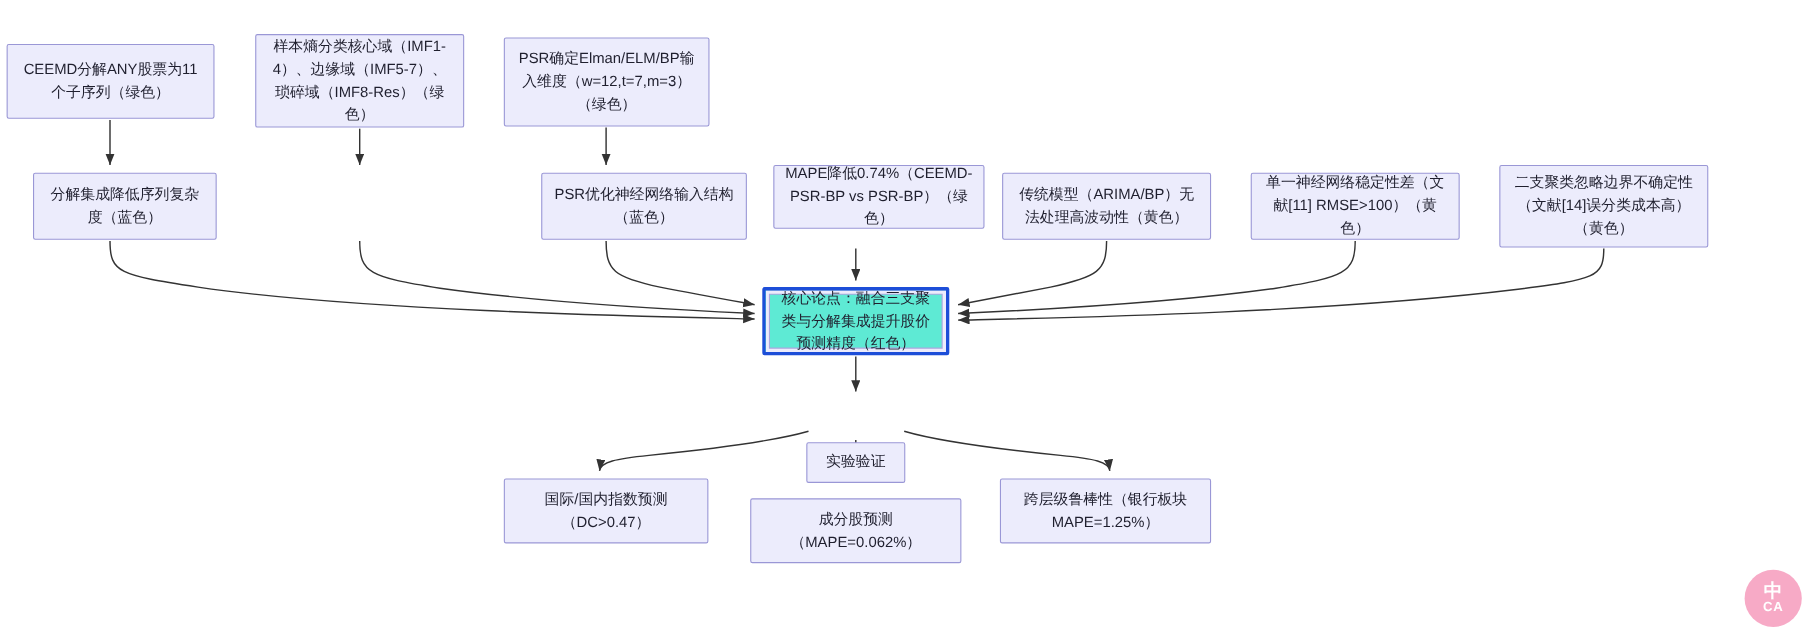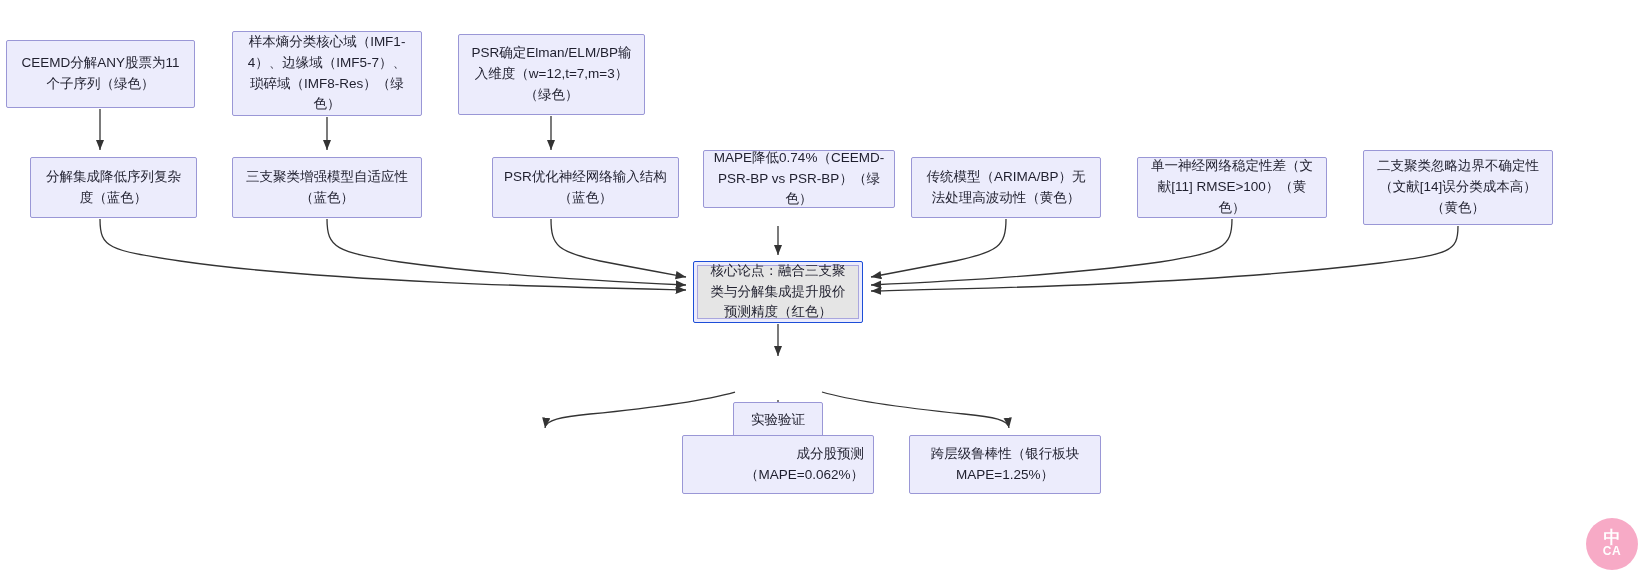--- a/index.html
+++ b/index.html
@@ -38,22 +38,22 @@
     color: #1f1f2e;
     font-size: 13.5px;
     line-height: 1.55;
     padding: 4px 9px;
   }
   .node .lbl {
     display: block;
     width: 100%;
   }
   .node.core {
-    border: 1px solid #1d4ed8;
-    background: #e5e5e5;
+    border: 3px solid #1d4ed8;
+    background: #5eead4;
     box-shadow: inset 0 0 0 3px #ececfc, inset 0 0 0 4px #a9a6de;
     padding: 5px 11px;
   }
   .watermark {
     position: absolute;
     width: 52px;
     height: 52px;
     border-radius: 50%;
     background: #f7a6c4;
     display: flex;
@@ -117,23 +117,20 @@
   </div>
 
   <div class="node" style="left:458px; top:34px; width:187px; height:81px;">
     <span class="lbl">PSR确定Elman/ELM/BP输入维度（w=12,t=7,m=3）（绿色）</span>
   </div>
 
   <div class="node" style="left:6px; top:157px; width:167px; height:61px;margin-left:24px;">
     <span class="lbl">分解集成降低序列复杂度（蓝色）</span>
   </div>
 
-  <div class="node" style="left:232px; top:157px; width:190px; height:61px;">
-    <span class="lbl">三支聚类增强模型自适应性（蓝色）</span>
-  </div>
 
   <div class="node" style="left:458px; top:157px; width:187px; height:61px;margin-left:34px;">
     <span class="lbl">PSR优化神经网络输入结构（蓝色）</span>
   </div>
 
   <div class="node" style="left:682px; top:150px; width:192px; height:58px;margin-left:21px;">
     <span class="lbl">MAPE降低0.74%（CEEMD-PSR-BP vs PSR-BP）（绿色）</span>
   </div>
 
   <div class="node" style="left:911px; top:157px; width:190px; height:61px;justify-content:flex-end;">
@@ -149,22 +146,25 @@
   </div>
 
   <div class="node core" style="left:693px; top:261px; width:170px; height:62px;">
     <span class="lbl">核心论点：融合三支聚类与分解集成提升股价预测精度（红色）</span>
   </div>
 
   <div class="node" style="left:733px; top:362px; width:90px; height:37px;margin-top:40px;">
     <span class="lbl">实验验证</span>
   </div>
 
+  <div class="node" style="left:458px; top:435px; width:186px; height:59px;">
+    <span class="lbl">国际/国内指数预测（DC&gt;0.47）</span>
+  </div>
 
-  <div class="node" style="left:682px; top:435px; width:192px; height:59px;text-align:right;">
+  <div class="node" style="left:682px; top:453px; width:192px; height:59px;">
     <span class="lbl">成分股预测（MAPE=0.062%）</span>
   </div>
 
   <div class="node" style="left:909px; top:435px; width:192px; height:59px;">
     <span class="lbl">跨层级鲁棒性（银行板块MAPE=1.25%）</span>
   </div>
 
   <div class="watermark" style="left:1586px; top:518px;">
     <span>中</span>
     <span class="w2">CA</span>

